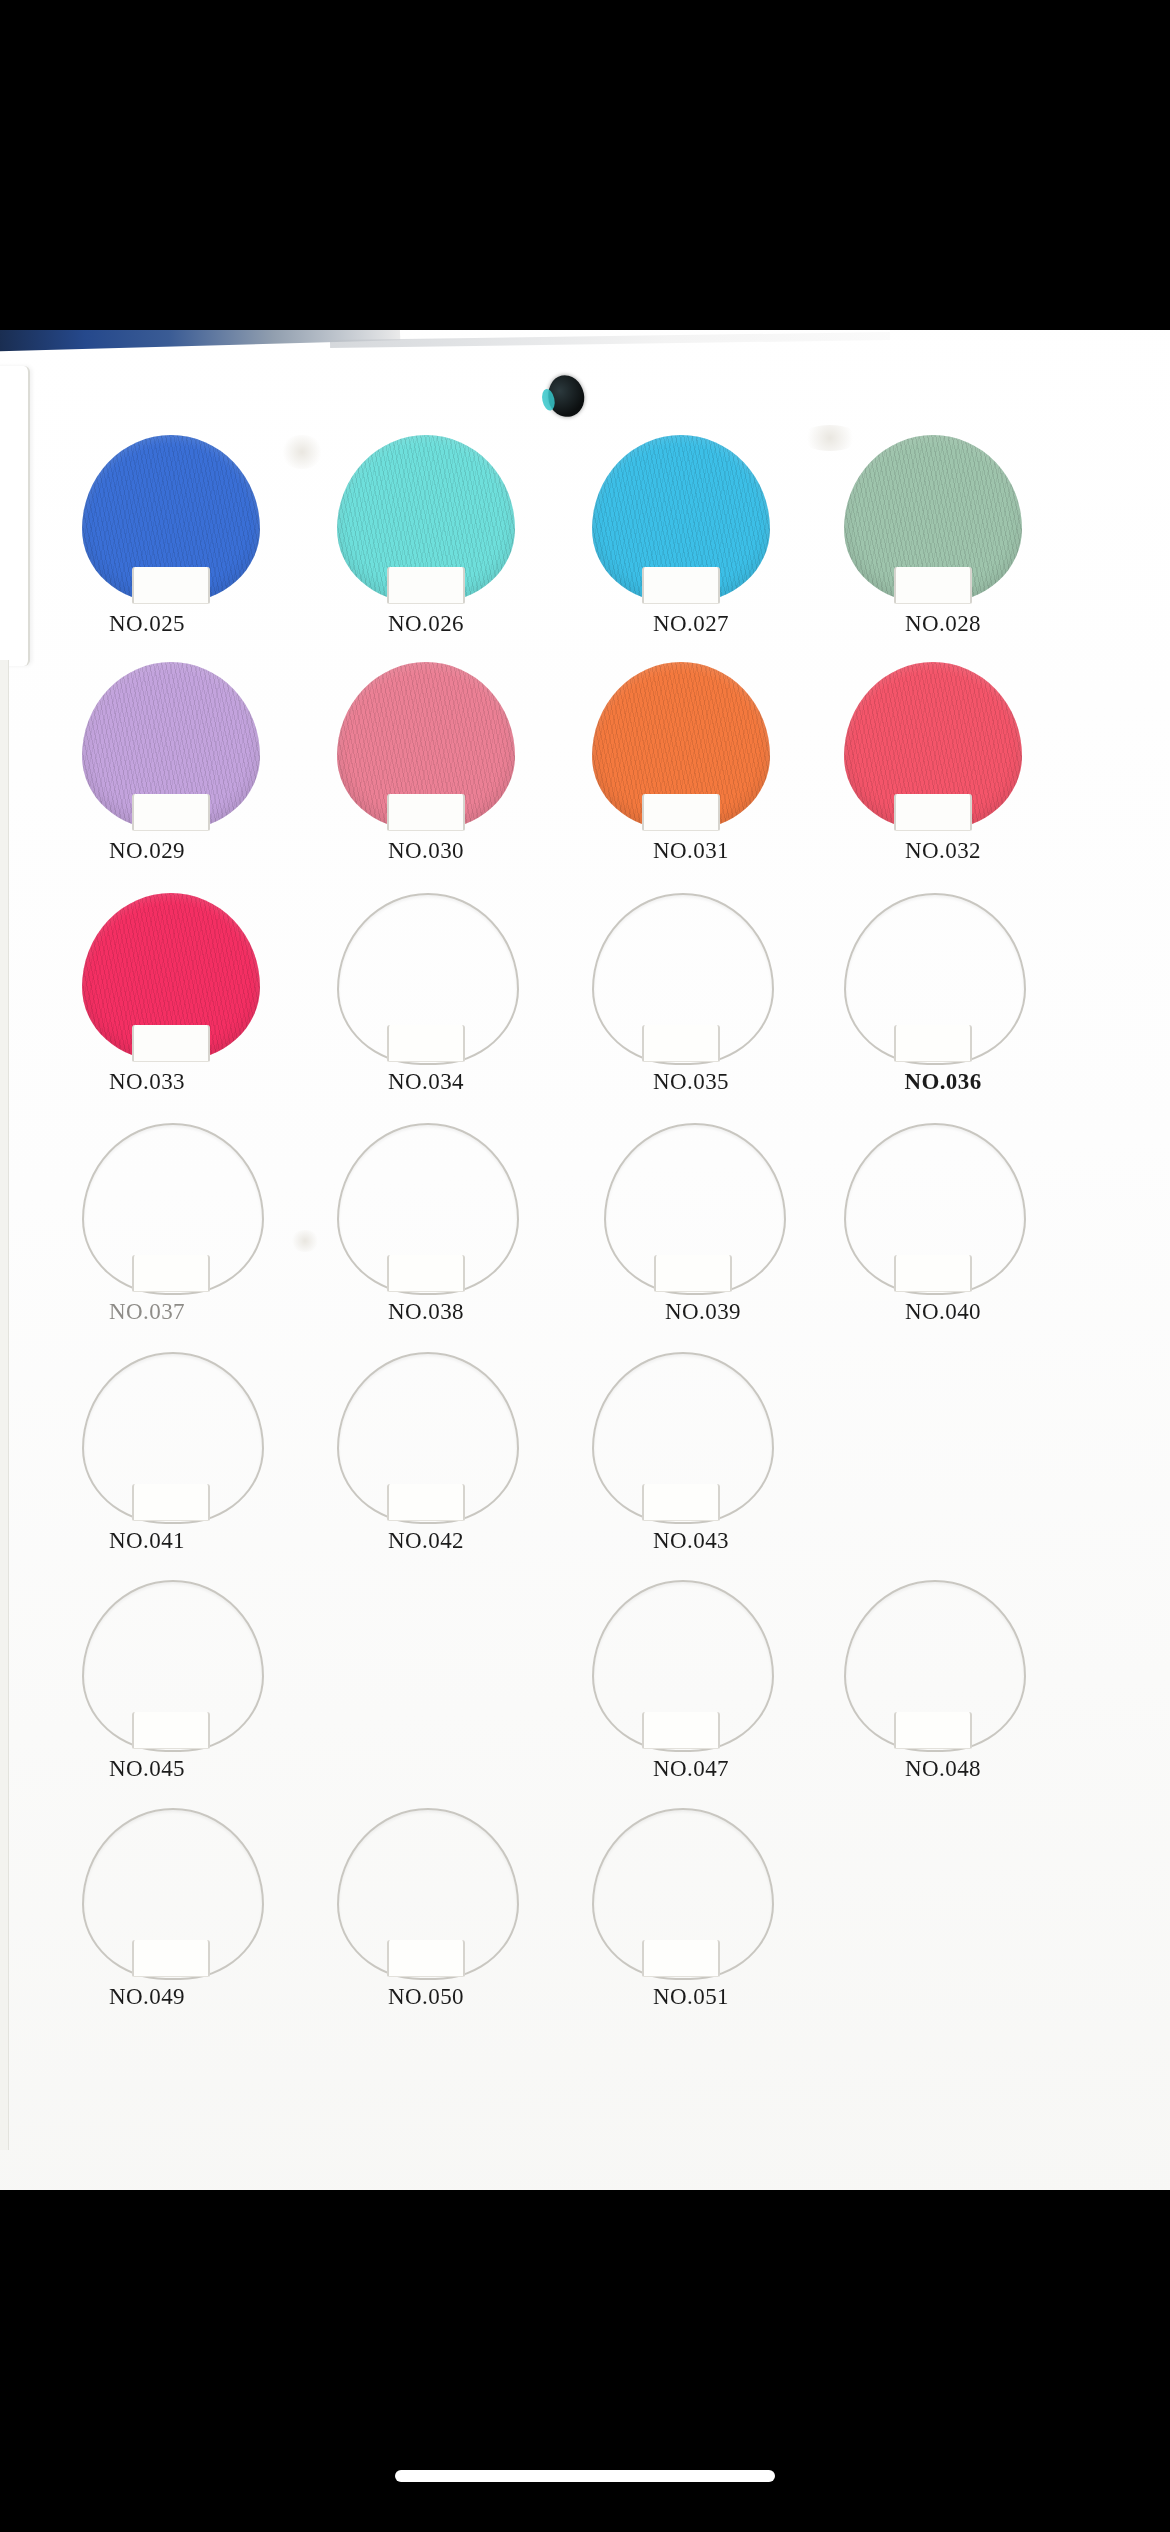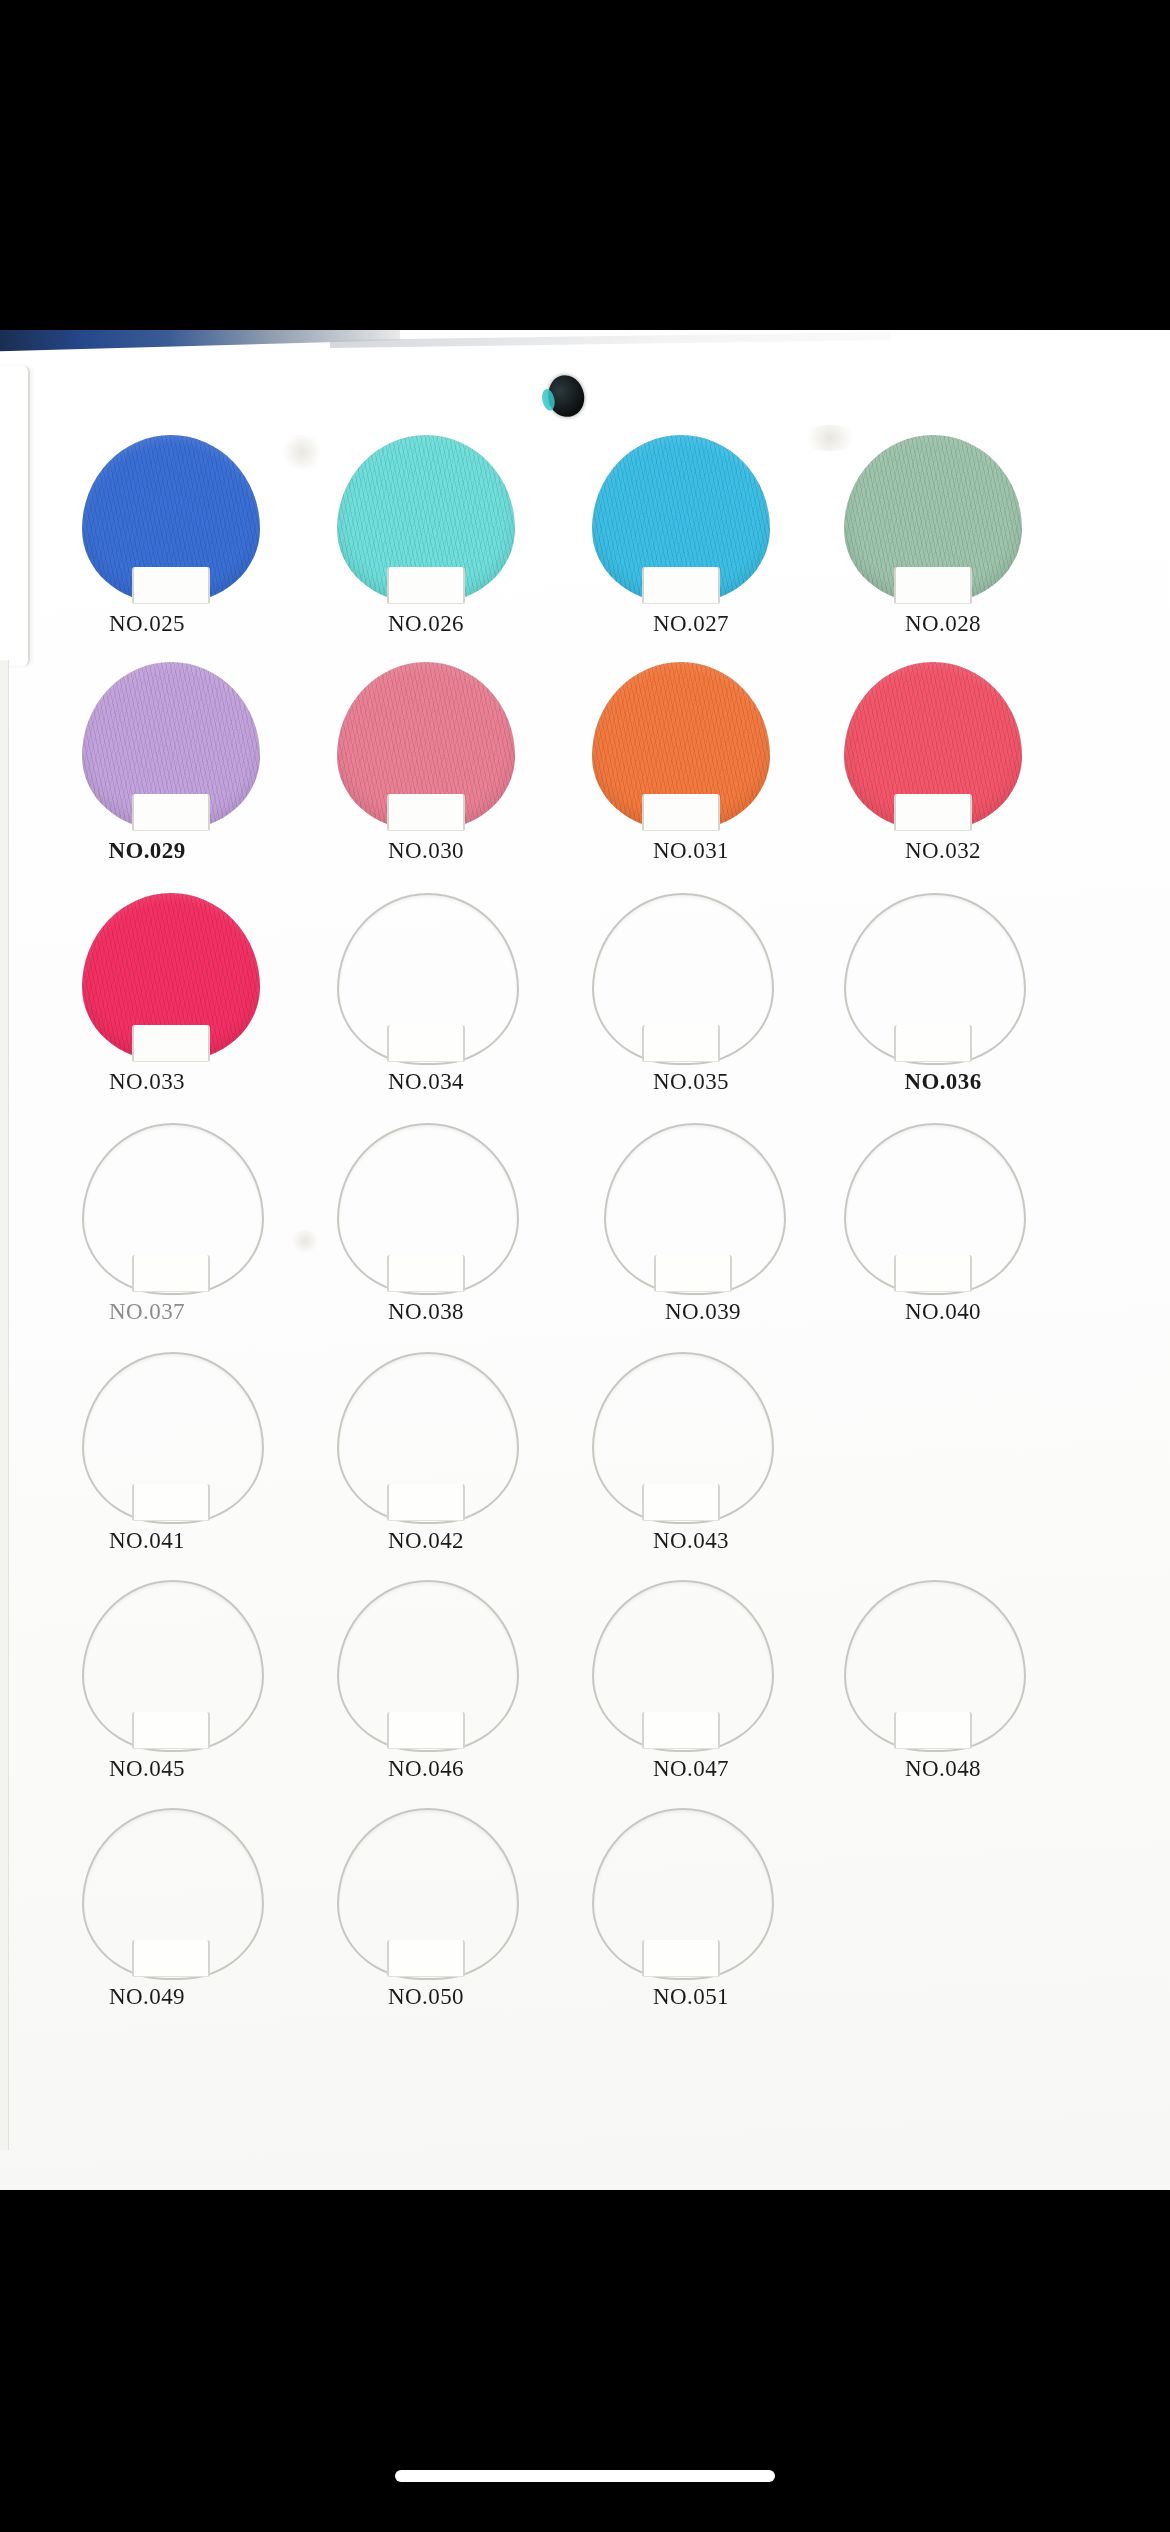--- a/index.html
+++ b/index.html
@@ -174,21 +174,21 @@
         </div>
         <div class="cell" style="left: 808px; top: 105px;">
           <div class="swatch">
             <div class="blob filled" style="background: rgb(158, 196, 172);">
               <div class="thread"></div>
             </div>
             <div class="notch"></div>
           </div>
           <div class="label shift-r">NO.028</div>
         </div>
-        <div class="cell" style="left: 46px; top: 332px; font-weight: bold;">
+        <div class="cell" style="left: 46px; top: 332px;">
           <div class="swatch">
             <div class="blob filled" style="background: rgb(195, 163, 221);">
               <div class="thread"></div>
             </div>
             <div class="notch"></div>
           </div>
           <div class="label shift-l">NO.029</div>
         </div>
         <div class="cell" style="left: 301px; top: 332px;">
           <div class="swatch">
@@ -295,27 +295,20 @@
             <div class="notch onlight"></div>
           </div>
           <div class="label shift-r">NO.043</div>
         </div>
         <div class="cell" style="left: 46px; top: 1250px;">
           <div class="swatch">
             <div class="blob empty"></div>
             <div class="notch onlight"></div>
           </div>
           <div class="label shift-l">NO.045</div>
-        </div>
-        <div class="cell" style="left: 301px; top: 1250px;">
-          <div class="swatch">
-            <div class="blob empty"></div>
-            <div class="notch onlight"></div>
-          </div>
-          <div class="label ">NO.046</div>
         </div>
         <div class="cell" style="left: 556px; top: 1250px;">
           <div class="swatch">
             <div class="blob empty"></div>
             <div class="notch onlight"></div>
           </div>
           <div class="label shift-r">NO.047</div>
         </div>
         <div class="cell" style="left: 808px; top: 1250px;">
           <div class="swatch">

